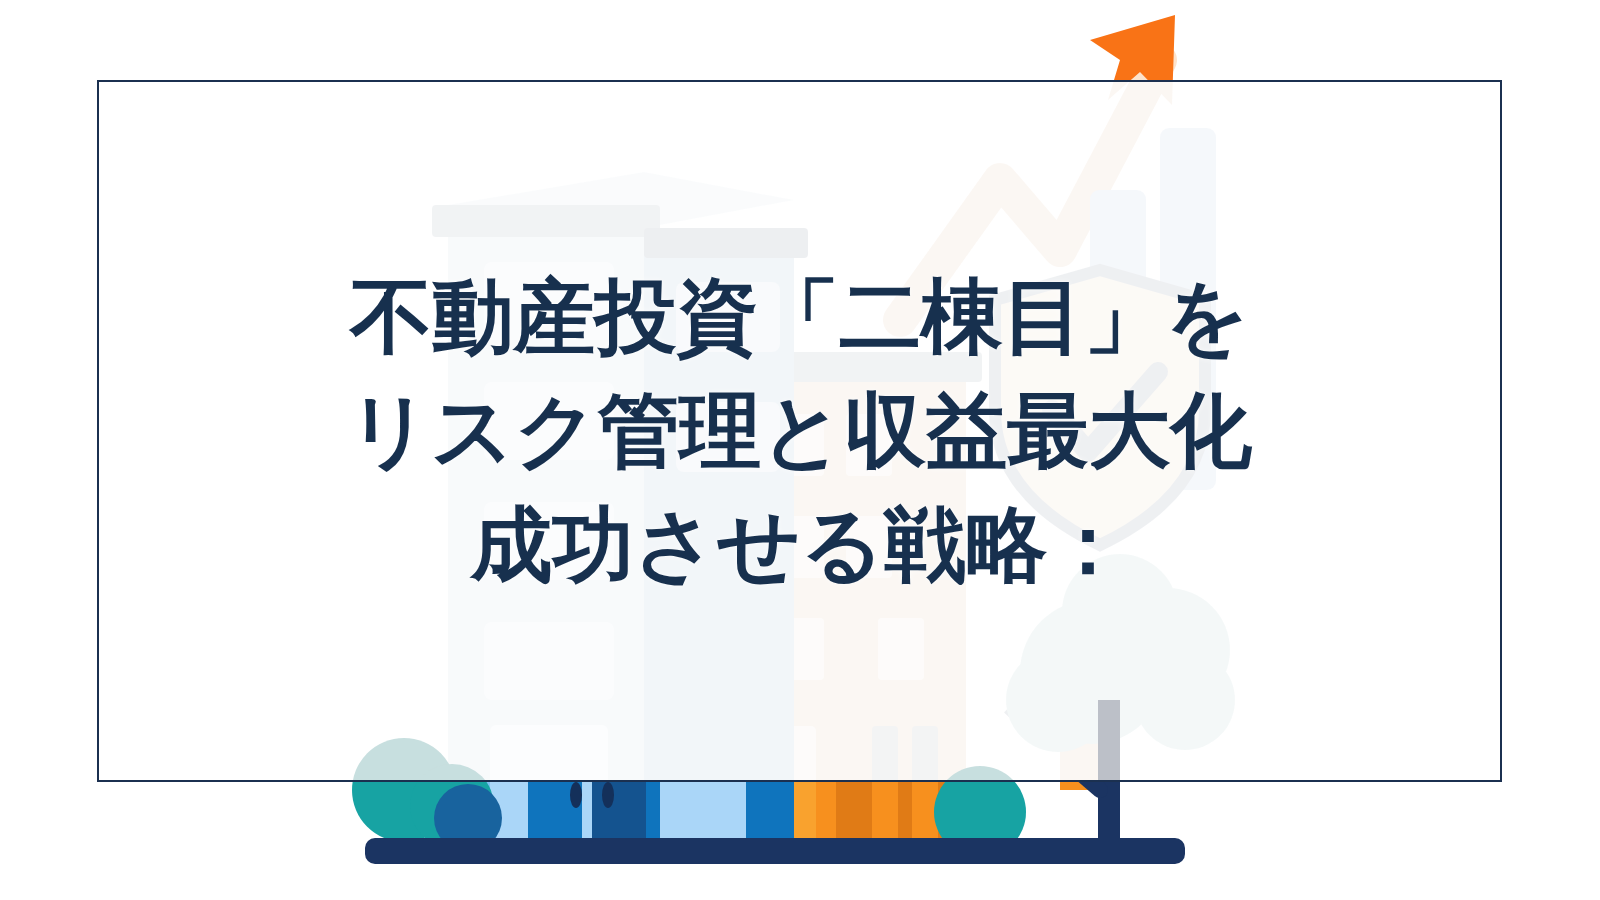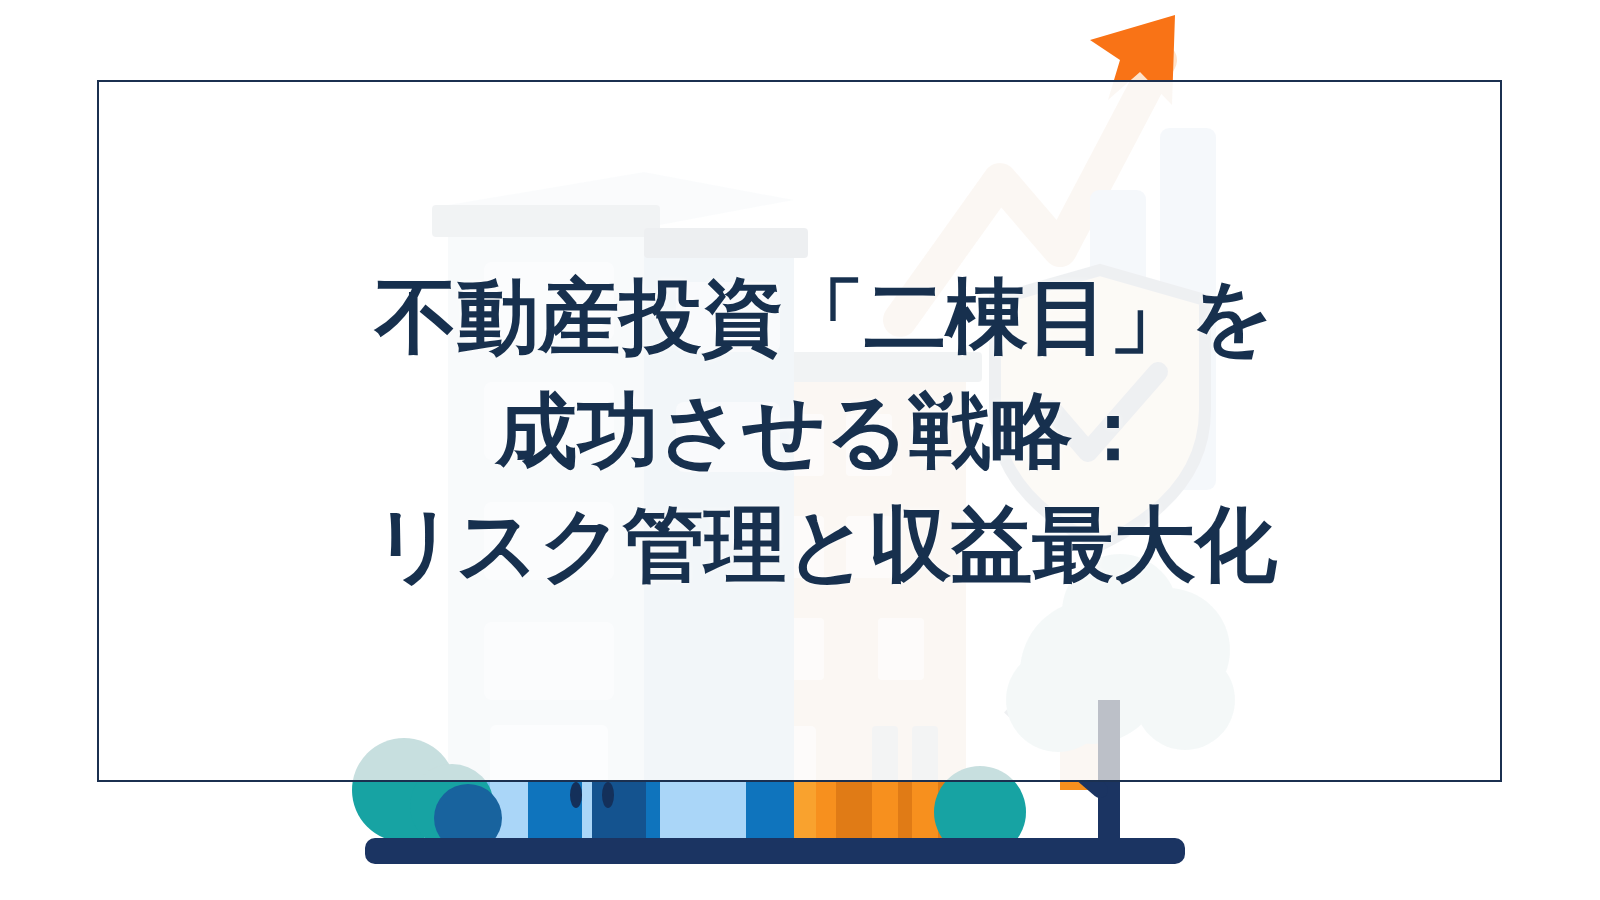--- a/index.html
+++ b/index.html
@@ -39,21 +39,20 @@
     box-sizing:border-box;
     background:transparent;
     pointer-events:none;
   }
 
   
   #headline{
     position:absolute;left:97px;top:80px;width:1405px;height:702px;
     display:flex;flex-direction:column;align-items:center;justify-content:center;
     box-sizing:border-box;
-    margin-left:25px;
   }
   #headline .ln{
     font-size:82px;
     line-height:114px;
     font-weight:900;
     color:#17304e;
     letter-spacing:-0.5px;
     white-space:nowrap;
     text-align:center;
     text-shadow:0 0 2px rgba(255,255,255,.75), 0 0 7px rgba(255,255,255,.6);
@@ -174,17 +173,17 @@
       <circle cx="980" cy="812" r="46" fill="#17a3a3"></circle>
 
       <rect x="365" y="838" width="820" height="26" rx="10" fill="#1b3462"></rect>
     </g>
   </svg>
 
   <div id="frame"></div>
 
   <div id="headline">
     <div class="ln">不動産投資「二棟目」を</div>
+    <div class="ln">リスク管理と収益最大化</div>
     <div class="ln">成功させる戦略：</div>
-    <div class="ln">リスク管理と収益最大化</div>
   </div>
 
 </div>
 
 </body></html>

